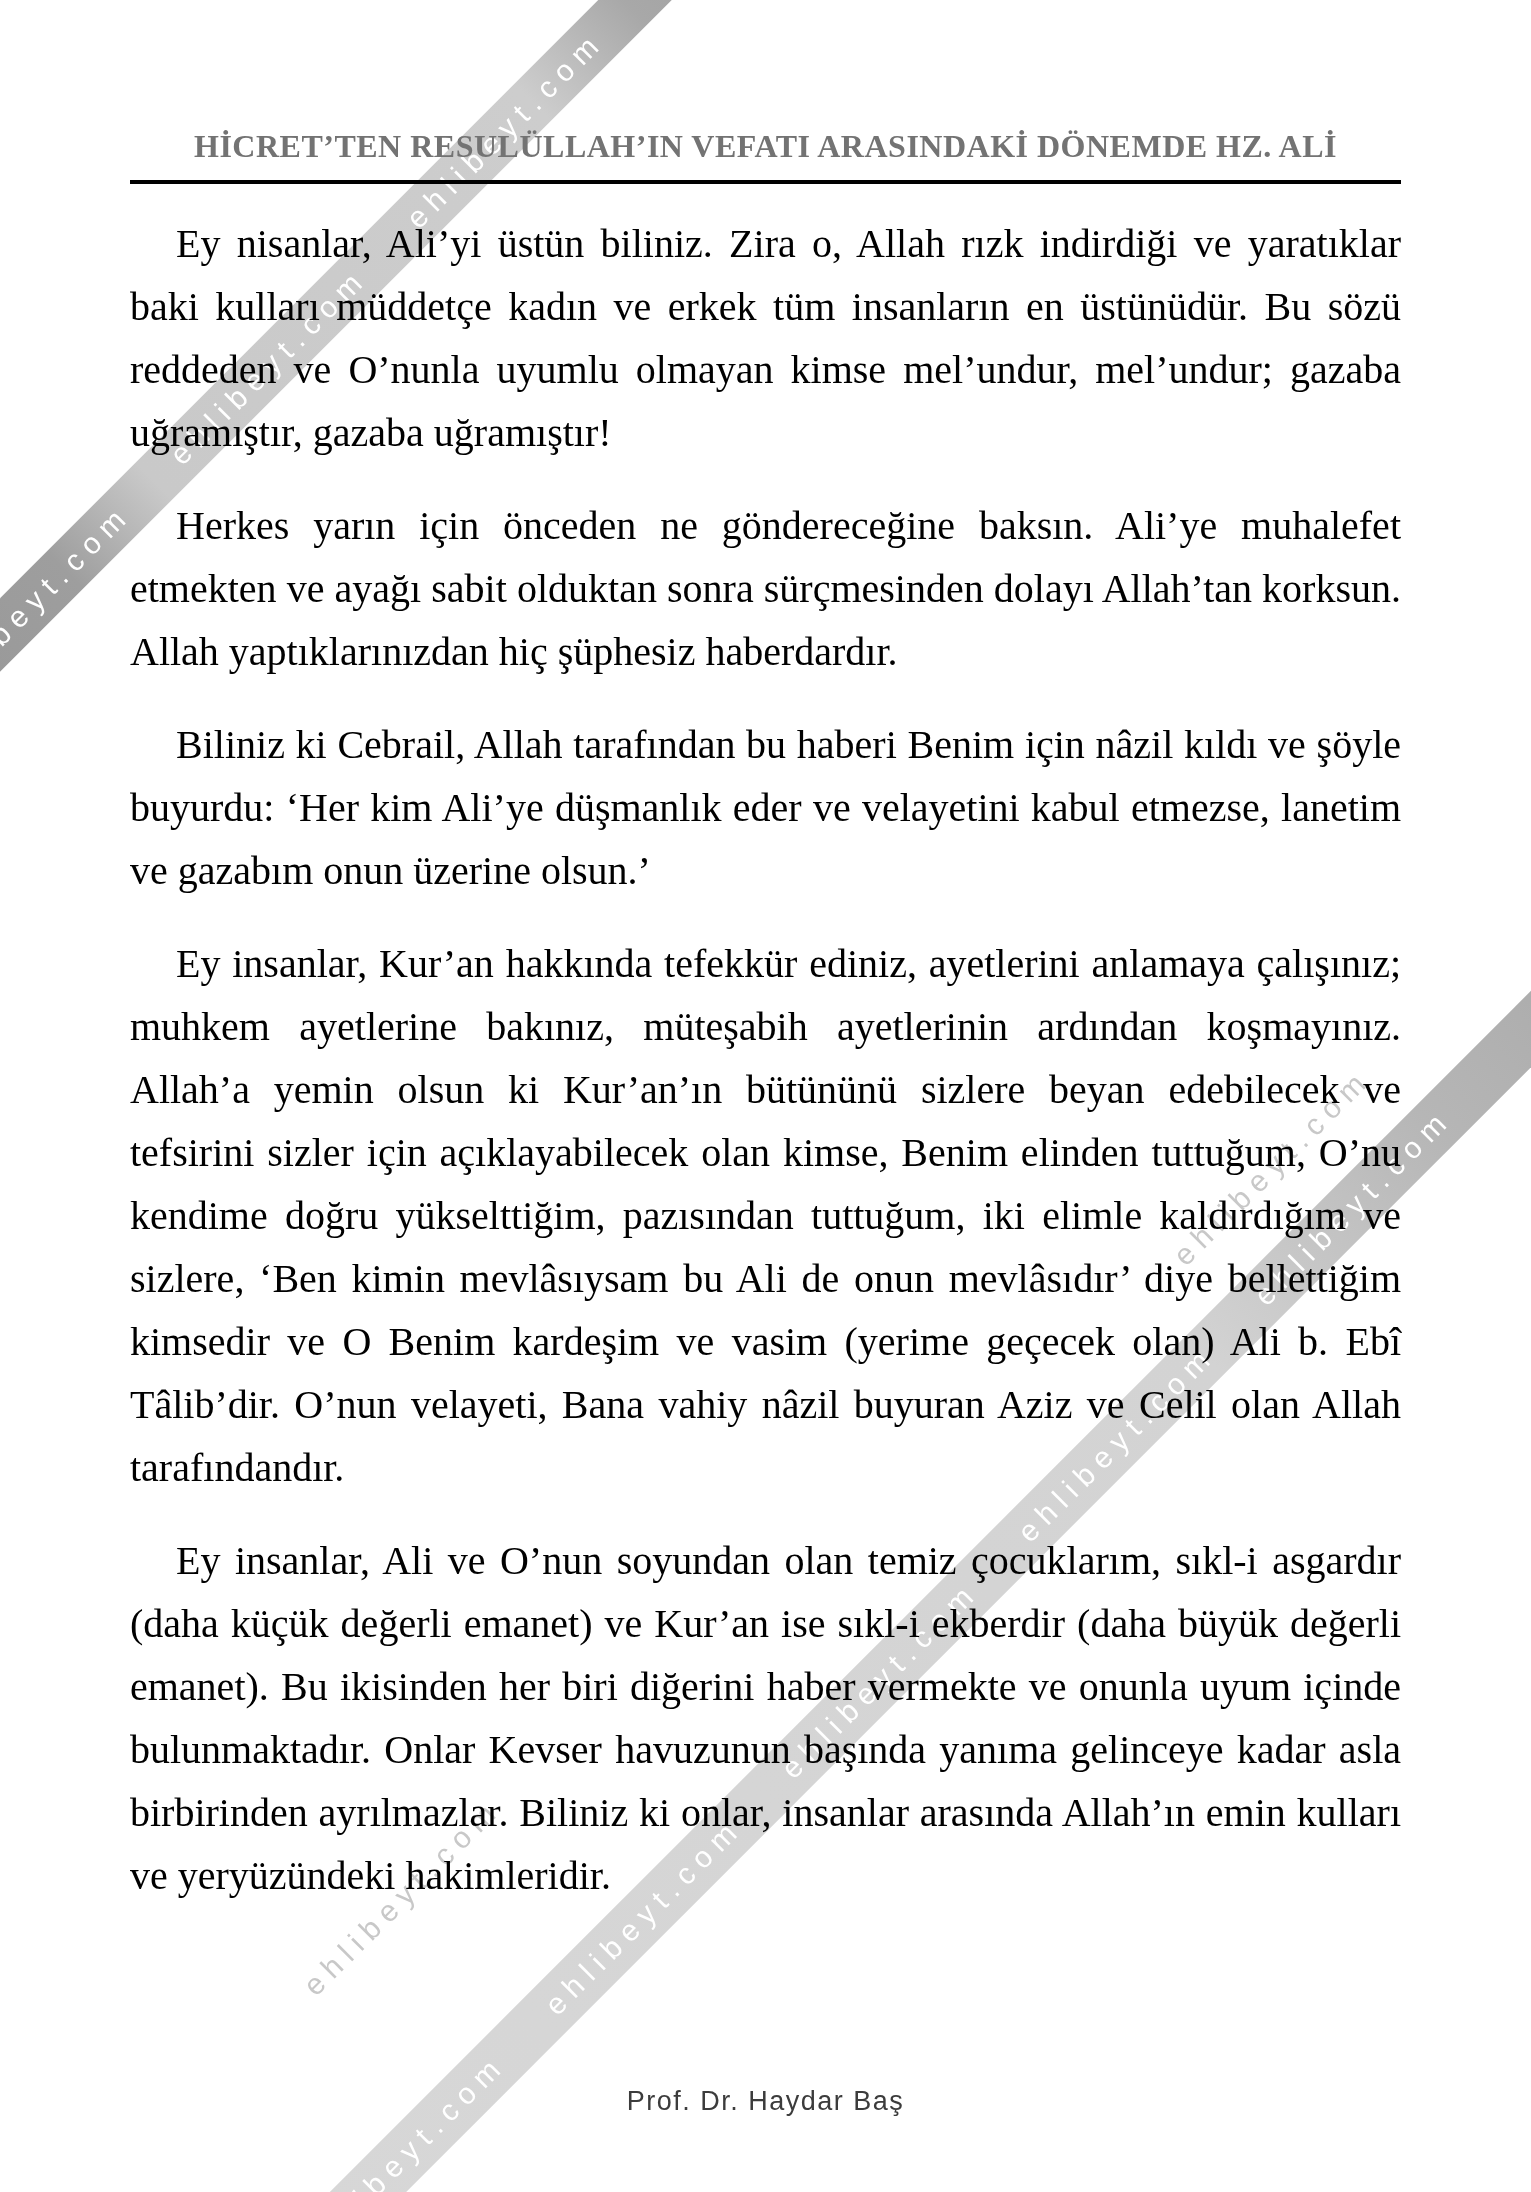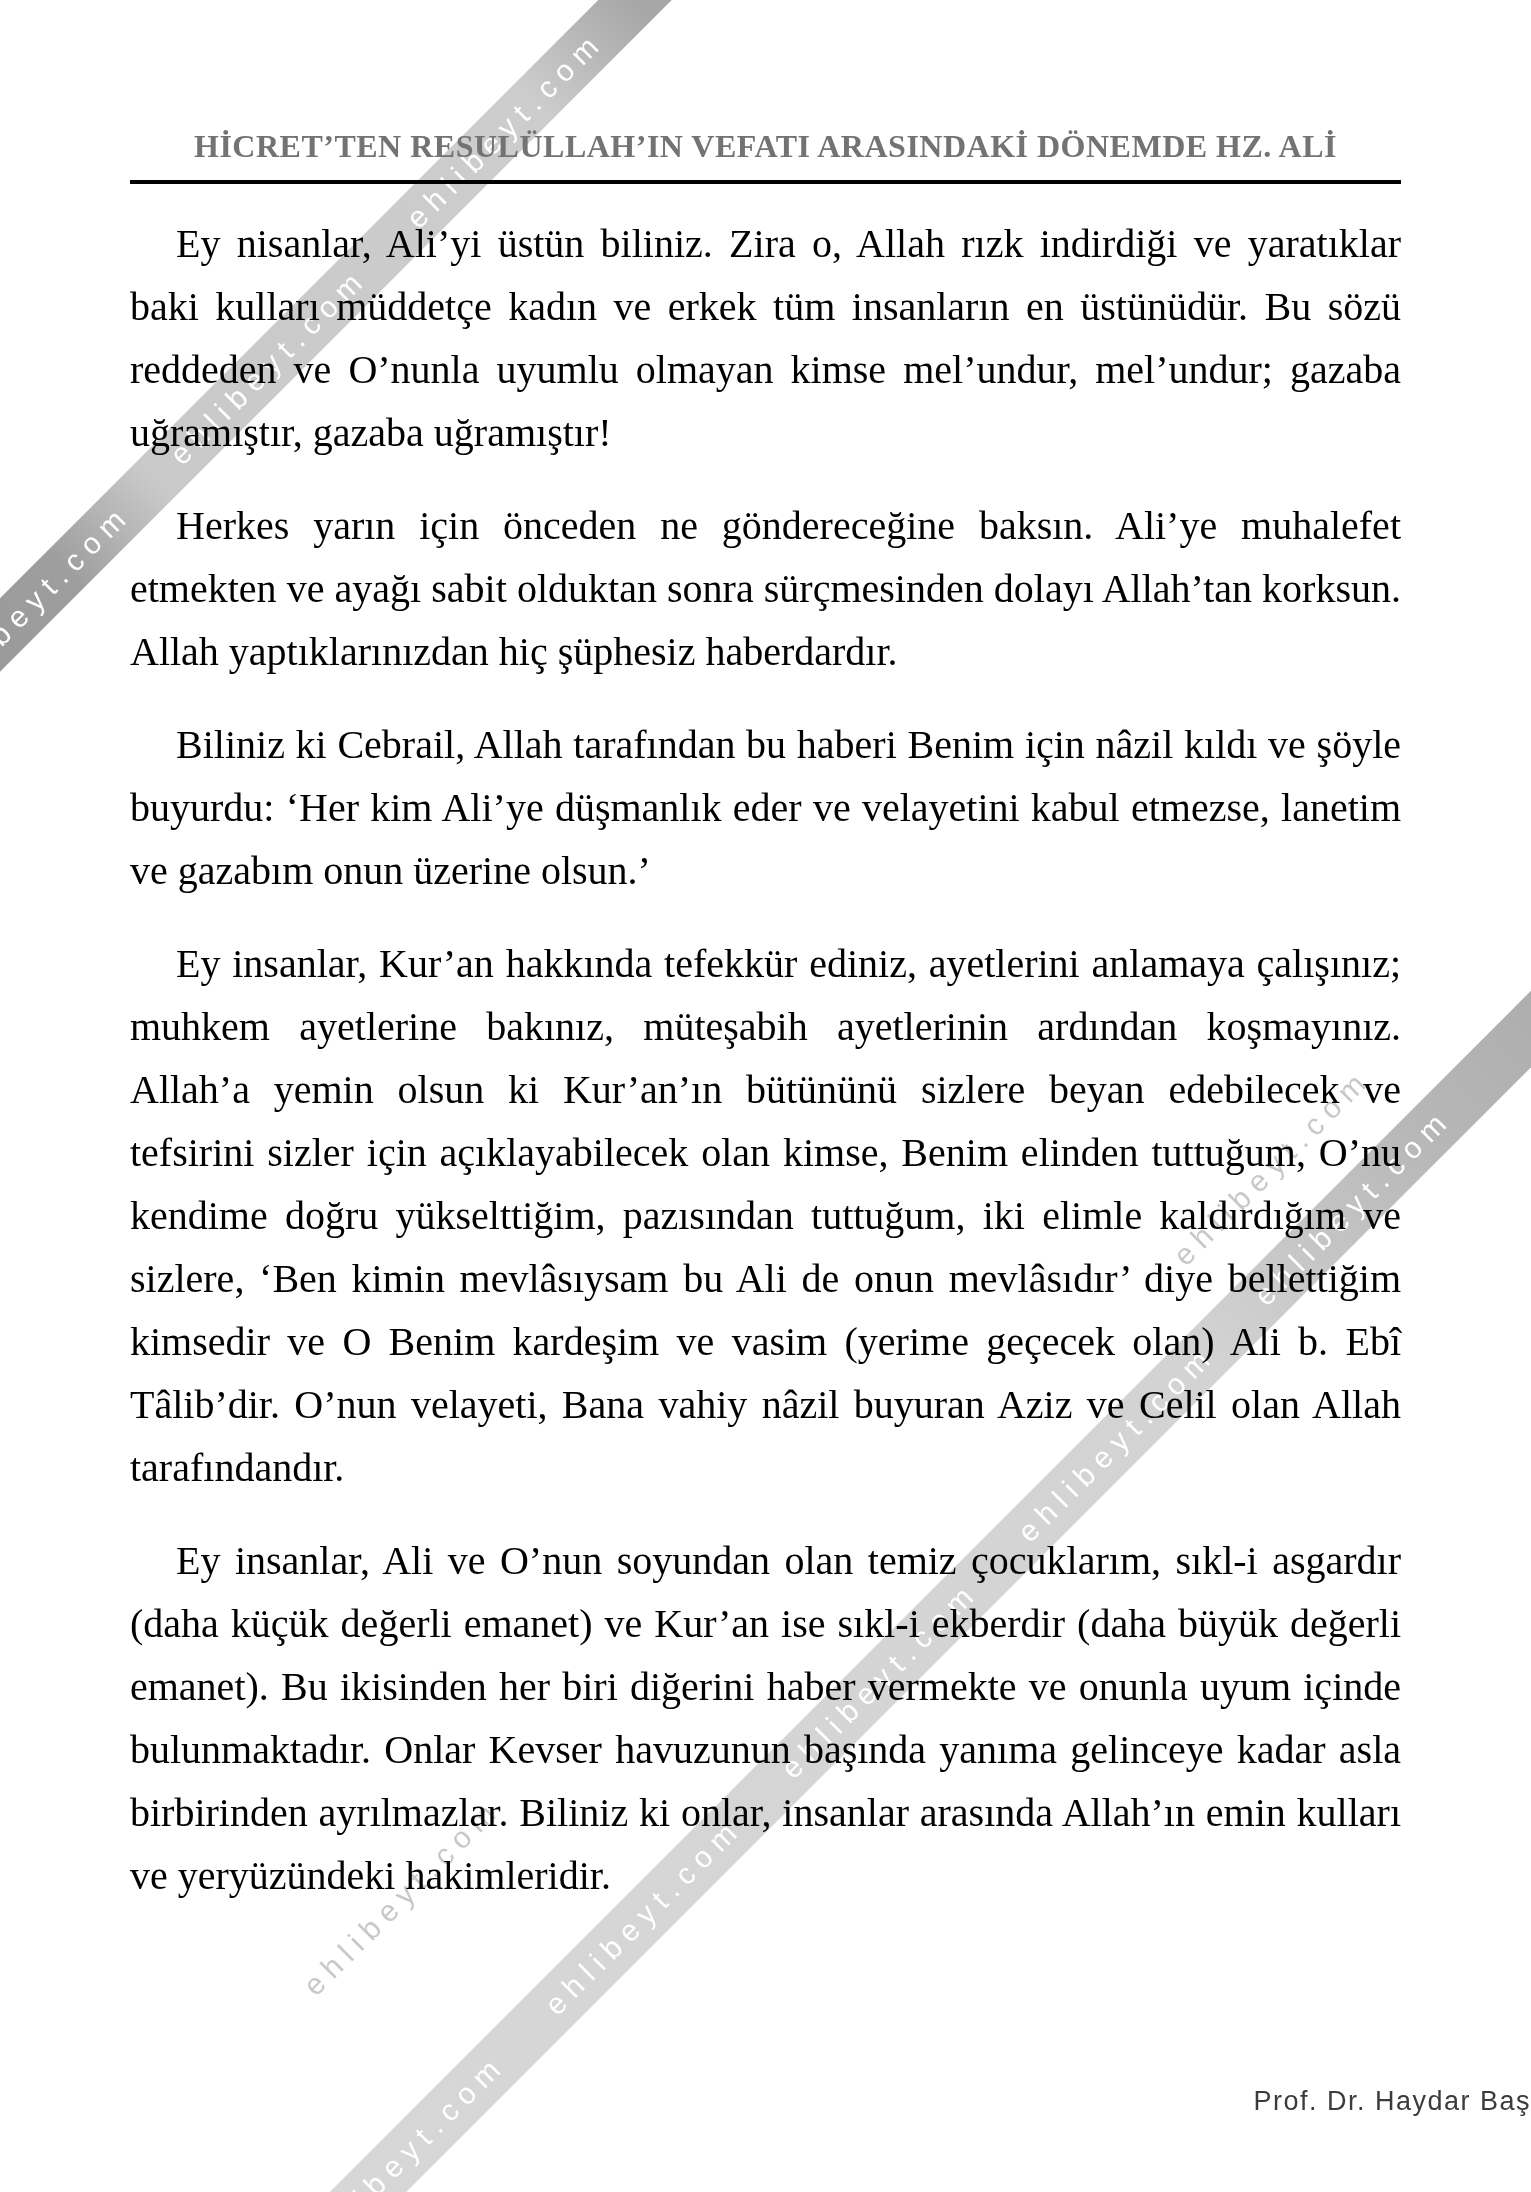--- a/index.html
+++ b/index.html
@@ -59,21 +59,21 @@
   .body-par{
     margin:0 0 30px 0;
     font-size:40px;line-height:63px;
     color:#000000;
     text-align:justify;
     text-indent:46px;
   }
   .footer{
     position:absolute;z-index:2;
     left:0;right:0;top:2086px;
-    text-align:right;
+    text-align:center;
     font-family:"Liberation Sans","DejaVu Sans",sans-serif;
     font-size:27px;color:#3c3c3c;letter-spacing:1.5px;
   }
 </style>
 </head>
 <body>
 
 <div class="page">
 
   <div class="wm-layer">

